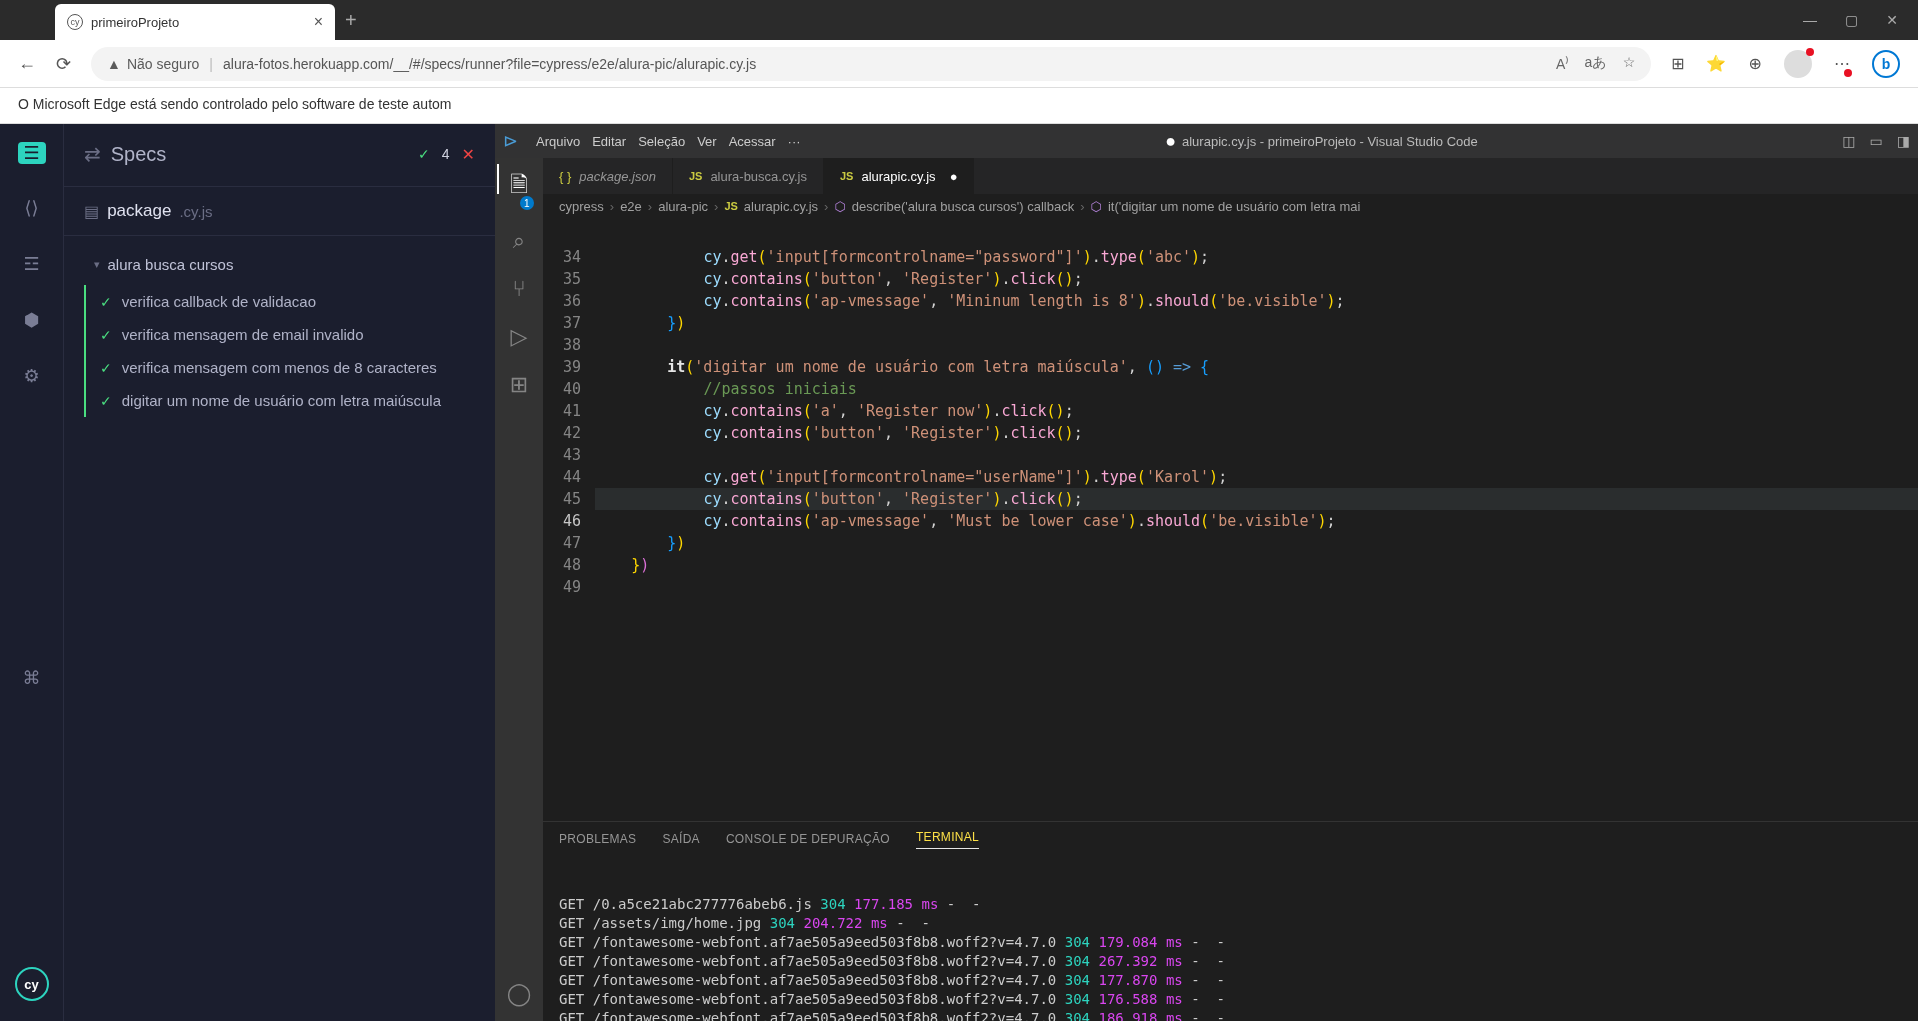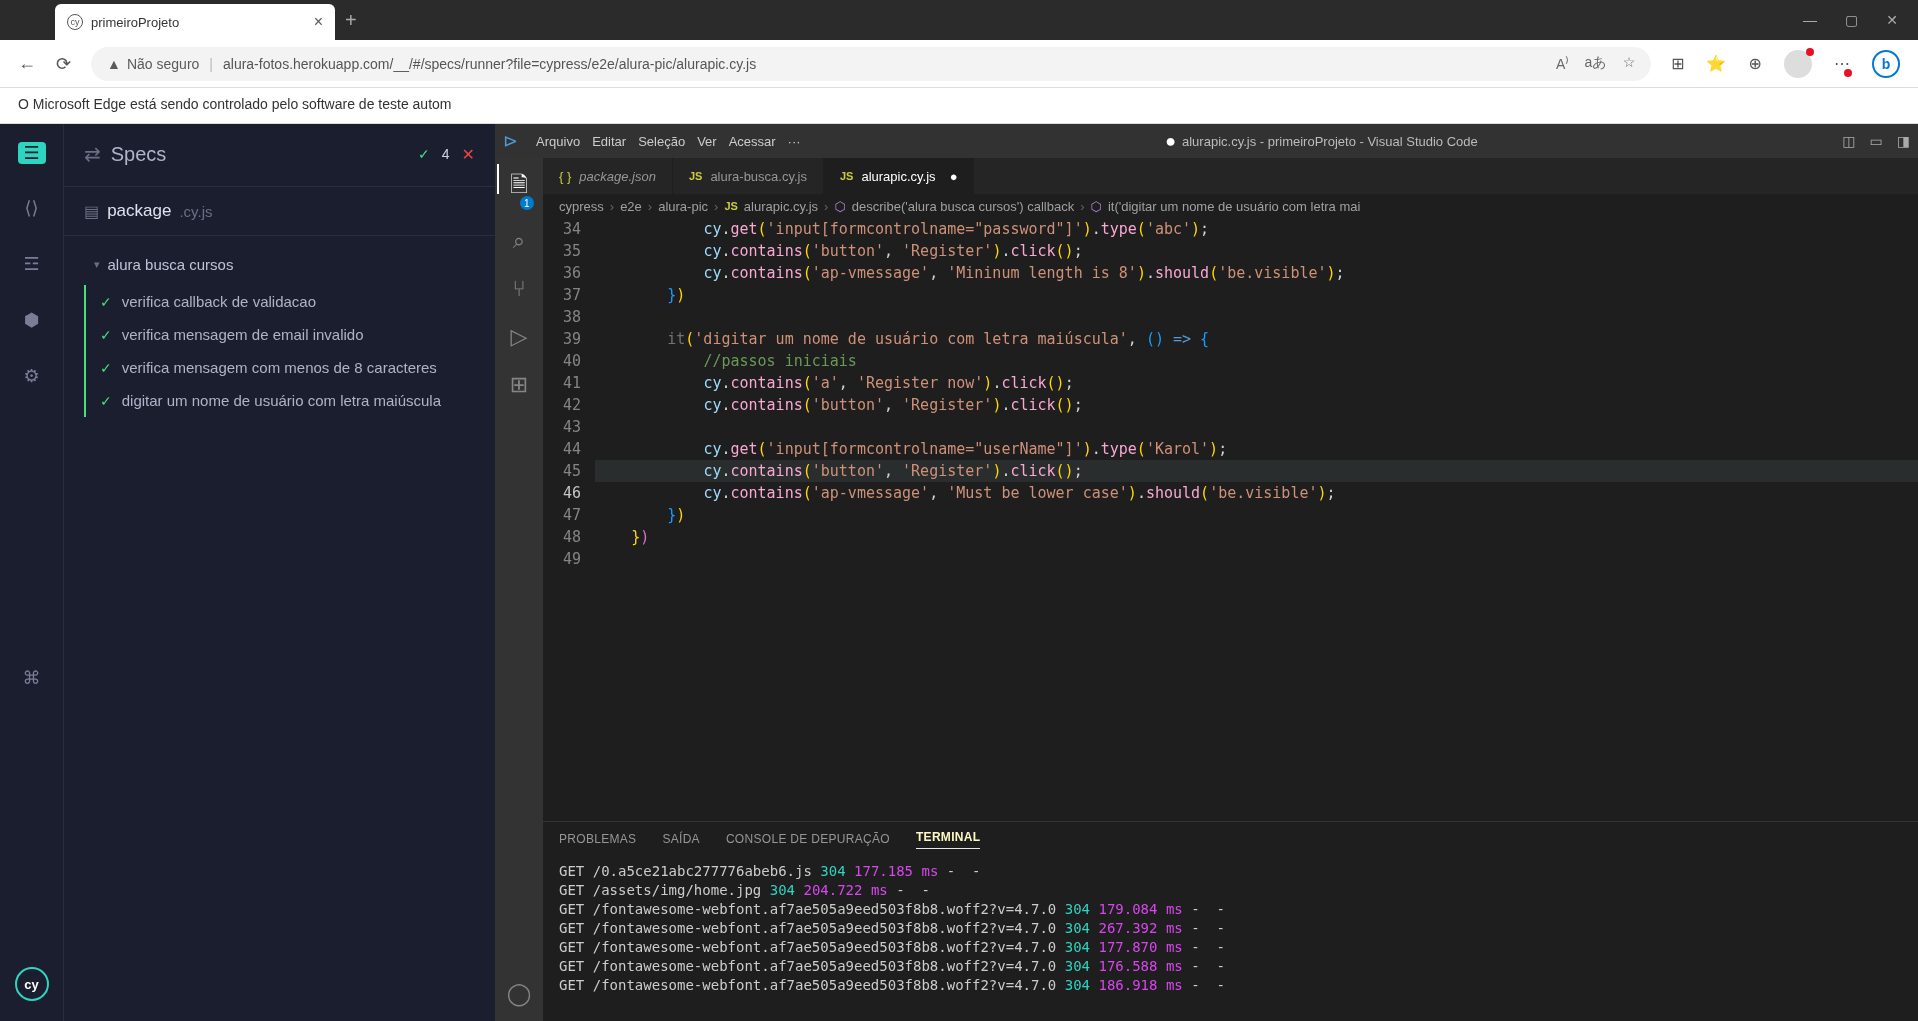--- a/index.html
+++ b/index.html
@@ -76,42 +76,42 @@
 .vsc-tab .tab-icon-json { color: #cbcb41; font-size: 13px; }
 .vsc-tab .tab-icon-js { color: #cbcb41; font-size: 11px; font-weight: bold; }
 .vsc-tab .mod-dot { color: #fff; margin-left: 6px; }
 .vsc-tab .italic { font-style: italic; }
 
 .vsc-breadcrumb { height: 24px; background: #1e1e1e; padding: 0 16px; display: flex; align-items: center; gap: 6px; font-size: 13px; color: #a0a0a0; white-space: nowrap; overflow: hidden; }
 .vsc-breadcrumb .chev { color: #666; }
 .vsc-breadcrumb .bc-icon { color: #cbcb41; font-size: 11px; font-weight: bold; }
 .vsc-breadcrumb .bc-cube { color: #b180d7; }
 
-.vsc-code { flex: 1; display: flex; font-family: Consolas, monospace; font-size: 15px; overflow: hidden; background: #1e1e1e; }
+.vsc-code { flex: 1; display: flex; font-family: Consolas, monospace; font-size: 15px; overflow: hidden; background: #1e1e1e; margin-top: 28px; }
 .gutter { width: 52px; text-align: right; padding-right: 14px; color: #858585; user-select: none; }
 .gutter .ln { height: 22px; line-height: 22px; }
 .gutter .ln.current { color: #c6c6c6; }
 .code-lines { flex: 1; }
 .line { height: 22px; line-height: 22px; white-space: pre; }
 .line.current { background: #2a2d2e; }
 .tok-obj { color: #9cdcfe; }
 .tok-fn { color: #f9a8d4; }
 .tok-str { color: #ce9178; }
 .tok-punc { color: #d4d4d4; }
 .tok-brace { color: #da70d6; }
 .tok-brace2 { color: #179fff; }
 .tok-brace3 { color: #ffd700; }
 .tok-arrow { color: #569cd6; }
 .tok-comment { color: #6a9955; }
-.tok-it { color: #737373; }
-
-.vsc-panel-area { height: 200px; background: #1e1e1e; border-top: 1px solid #333; display: flex; flex-direction: column; }
+.tok-it { color: #e5e5e5; font-weight: bold; }
+
+.vsc-panel-area { height: 200px; background: #1e1e1e; border-top: 1px solid #333; display: flex; flex-direction: column; gap: 33px; }
 .vsc-panel-tabs { height: 34px; display: flex; gap: 26px; padding: 0 16px; align-items: center; font-size: 12px; }
 .vsc-ptab { color: #969696; letter-spacing: 0.3px; }
-.vsc-ptab.active { color: #fef9c3; border-bottom: 1px solid #e7e7e7; padding-bottom: 4px; font-weight: bold; }
+.vsc-ptab.active { color: #fde047; border-bottom: 1px solid #e7e7e7; padding-bottom: 4px; }
 .vsc-terminal { flex: 1; padding: 6px 16px; font-family: Consolas, monospace; font-size: 14px; color: #ccc; overflow: hidden; }
 .term-line { height: 19px; line-height: 19px; white-space: pre; }
 .term-status { color: #2dd4bf; }
 .term-time { color: #d946ef; }
 </style>
 </head>
 <body>
 
 <div class="browser-titlebar">
   <div class="browser-tab">

